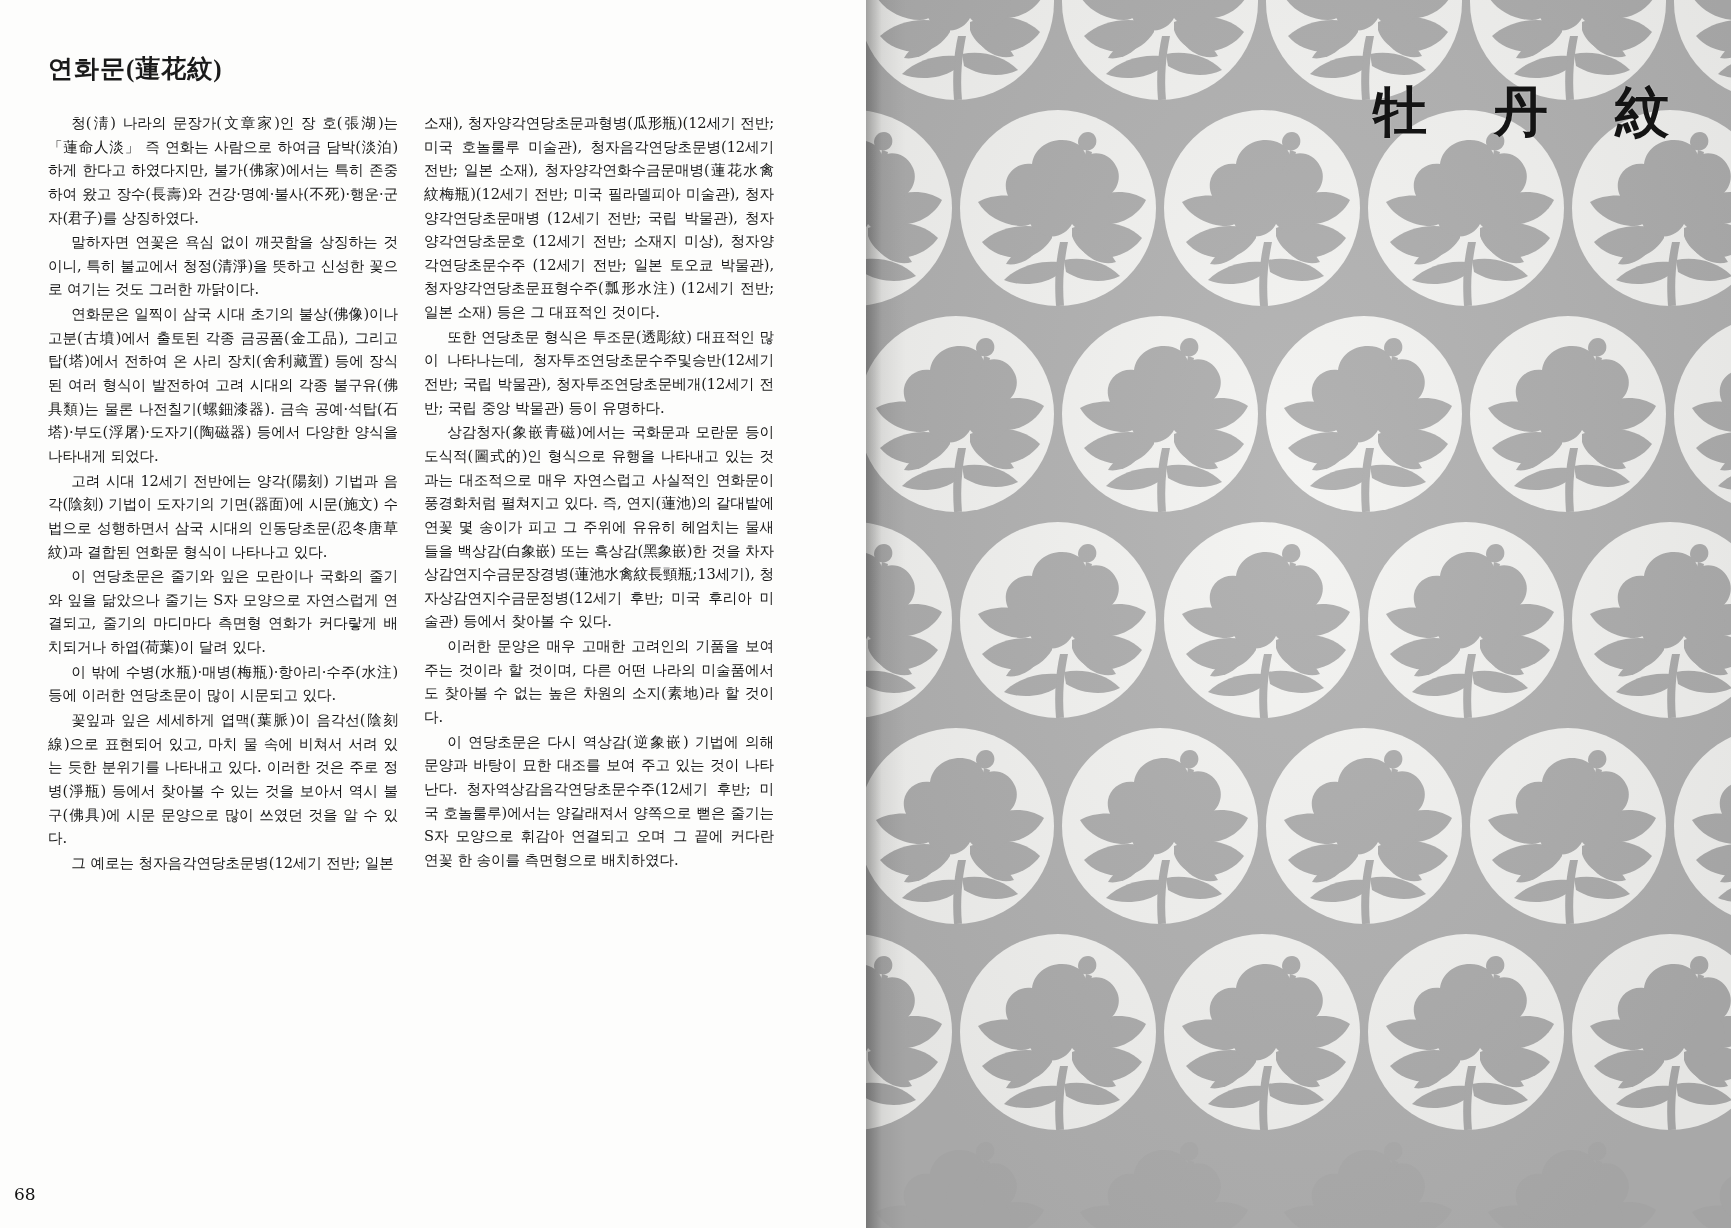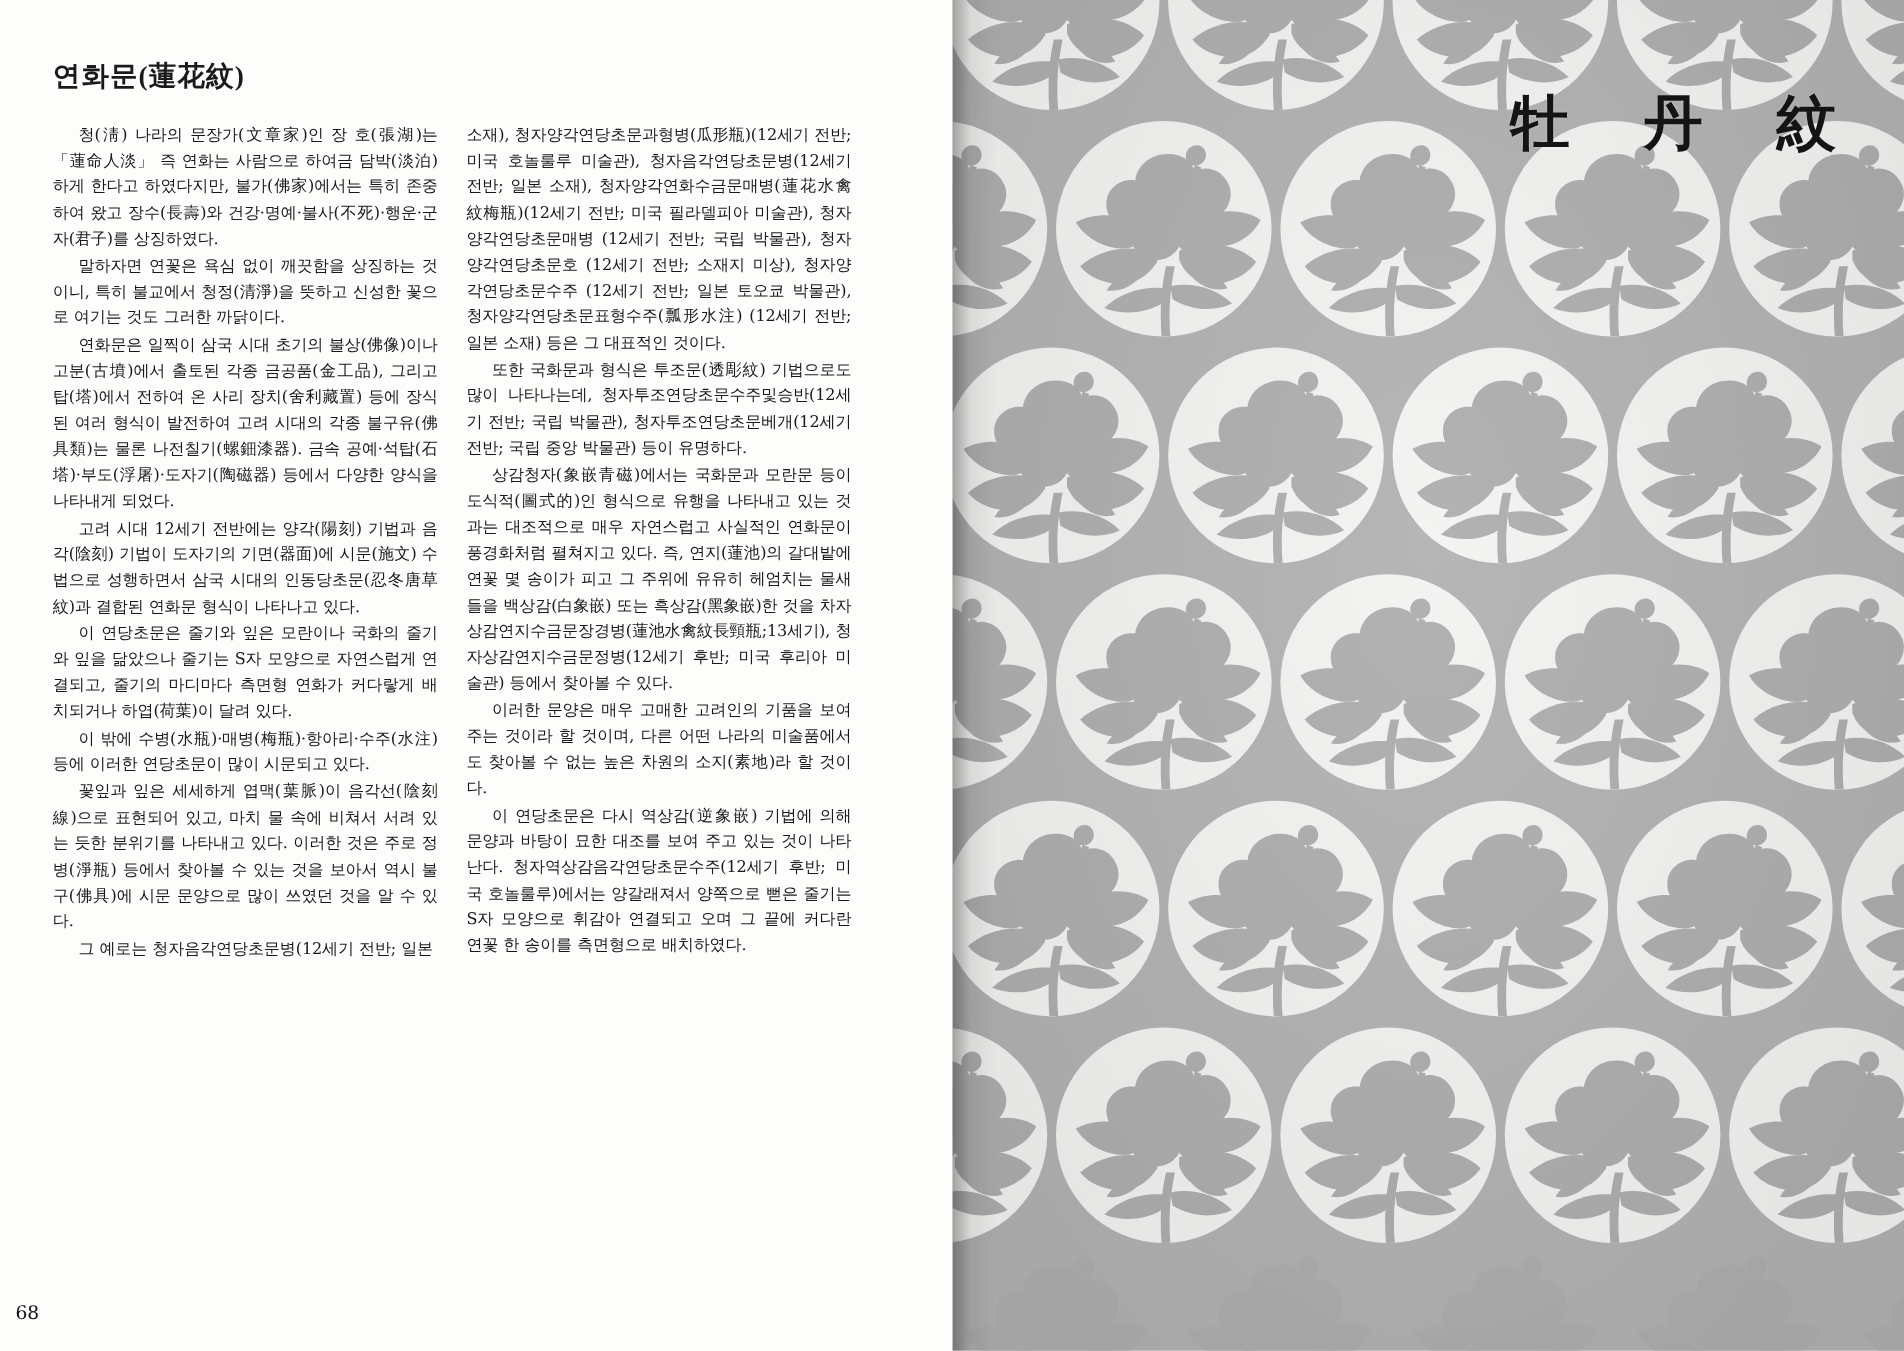--- a/index.html
+++ b/index.html
@@ -155,21 +155,21 @@
         <p>말하자면 연꽃은 욕심 없이 깨끗함을 상징하는 것이니, 특히 불교에서 청정(清淨)을 뜻하고 신성한 꽃으로 여기는 것도 그러한 까닭이다.</p>
         <p>연화문은 일찍이 삼국 시대 초기의 불상(佛像)이나 고분(古墳)에서 출토된 각종 금공품(金工品), 그리고 탑(塔)에서 전하여 온 사리 장치(舍利藏置) 등에 장식된 여러 형식이 발전하여 고려 시대의 각종 불구유(佛具類)는 물론 나전칠기(螺鈿漆器). 금속 공예·석탑(石塔)·부도(浮屠)·도자기(陶磁器) 등에서 다양한 양식을 나타내게 되었다.</p>
         <p>고려 시대 12세기 전반에는 양각(陽刻) 기법과 음각(陰刻) 기법이 도자기의 기면(器面)에 시문(施文) 수법으로 성행하면서 삼국 시대의 인동당초문(忍冬唐草紋)과 결합된 연화문 형식이 나타나고 있다.</p>
         <p>이 연당초문은 줄기와 잎은 모란이나 국화의 줄기와 잎을 닮았으나 줄기는 S자 모양으로 자연스럽게 연결되고, 줄기의 마디마다 측면형 연화가 커다랗게 배치되거나 하엽(荷葉)이 달려 있다.</p>
         <p>이 밖에 수병(水瓶)·매병(梅瓶)·항아리·수주(水注) 등에 이러한 연당초문이 많이 시문되고 있다.</p>
         <p>꽃잎과 잎은 세세하게 엽맥(葉脈)이 음각선(陰刻線)으로 표현되어 있고, 마치 물 속에 비쳐서 서려 있는 듯한 분위기를 나타내고 있다. 이러한 것은 주로 정병(淨瓶) 등에서 찾아볼 수 있는 것을 보아서 역시 불구(佛具)에 시문 문양으로 많이 쓰였던 것을 알 수 있다.</p>
         <p>그 예로는 청자음각연당초문병(12세기 전반; 일본</p>
       </div>
       <div class="col">
         <p class="noindent">소재), 청자양각연당초문과형병(瓜形瓶)(12세기 전반; 미국 호놀룰루 미술관), 청자음각연당초문병(12세기 전반; 일본 소재), 청자양각연화수금문매병(蓮花水禽紋梅瓶)(12세기 전반; 미국 필라델피아 미술관), 청자양각연당초문매병 (12세기 전반; 국립 박물관), 청자양각연당초문호 (12세기 전반; 소재지 미상), 청자양각연당초문수주 (12세기 전반; 일본 토오쿄 박물관), 청자양각연당초문표형수주(瓢形水注) (12세기 전반; 일본 소재) 등은 그 대표적인 것이다.</p>
-        <p>또한 국화문과 형식은 투조문(透彫紋) 기법으로도 많이 나타나는데, 청자투조연당초문수주및승반(12세기 전반; 국립 박물관), 청자투조연당초문베개(12세기 전반; 국립 중앙 박물관) 등이 유명하다.</p>
+        <p>또한 연당초문 형식은 투조문(透彫紋) 대표적인 많이 나타나는데, 청자투조연당초문수주및승반(12세기 전반; 국립 박물관), 청자투조연당초문베개(12세기 전반; 국립 중앙 박물관) 등이 유명하다.</p>
         <p>상감청자(象嵌青磁)에서는 국화문과 모란문 등이 도식적(圖式的)인 형식으로 유행을 나타내고 있는 것과는 대조적으로 매우 자연스럽고 사실적인 연화문이 풍경화처럼 펼쳐지고 있다. 즉, 연지(蓮池)의 갈대밭에 연꽃 몇 송이가 피고 그 주위에 유유히 헤엄치는 물새들을 백상감(白象嵌) 또는 흑상감(黑象嵌)한 것을 차자상감연지수금문장경병(蓮池水禽紋長頸瓶;13세기), 청자상감연지수금문정병(12세기 후반; 미국 후리아 미술관) 등에서 찾아볼 수 있다.</p>
         <p>이러한 문양은 매우 고매한 고려인의 기품을 보여 주는 것이라 할 것이며, 다른 어떤 나라의 미술품에서도 찾아볼 수 없는 높은 차원의 소지(素地)라 할 것이다.</p>
         <p>이 연당초문은 다시 역상감(逆象嵌) 기법에 의해 문양과 바탕이 묘한 대조를 보여 주고 있는 것이 나타난다. 청자역상감음각연당초문수주(12세기 후반; 미국 호놀룰루)에서는 양갈래져서 양쪽으로 뻗은 줄기는 S자 모양으로 휘감아 연결되고 오며 그 끝에 커다란 연꽃 한 송이를 측면형으로 배치하였다.</p>
       </div>
     </div>
 
     <div class="page-number">68</div>
   </div>
 
   <div class="right-page">

